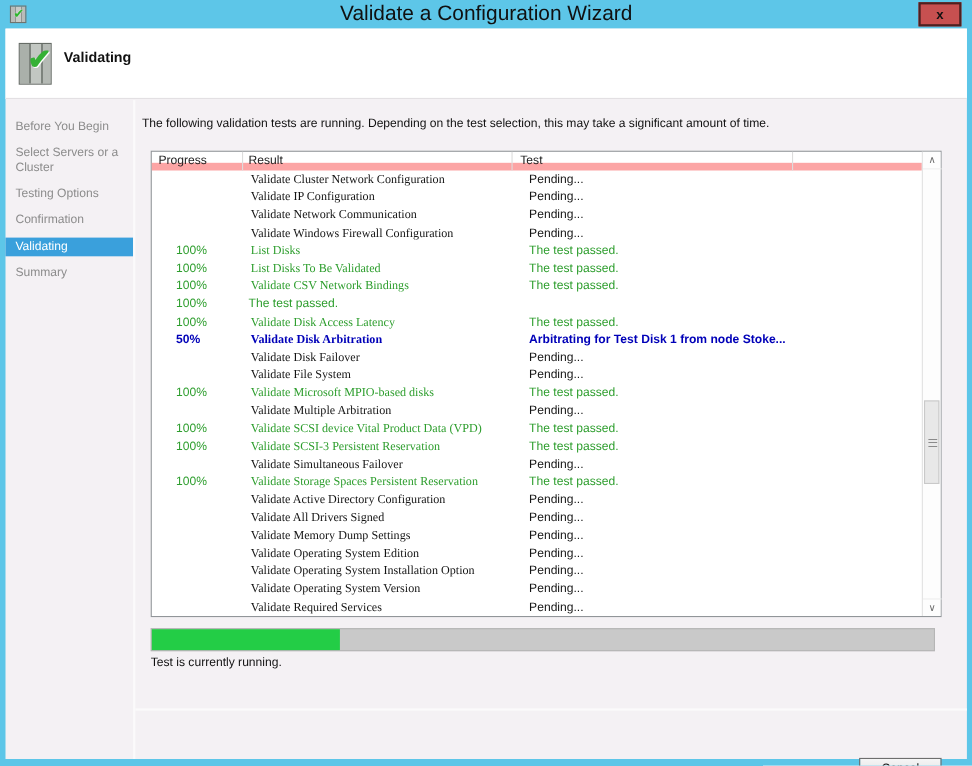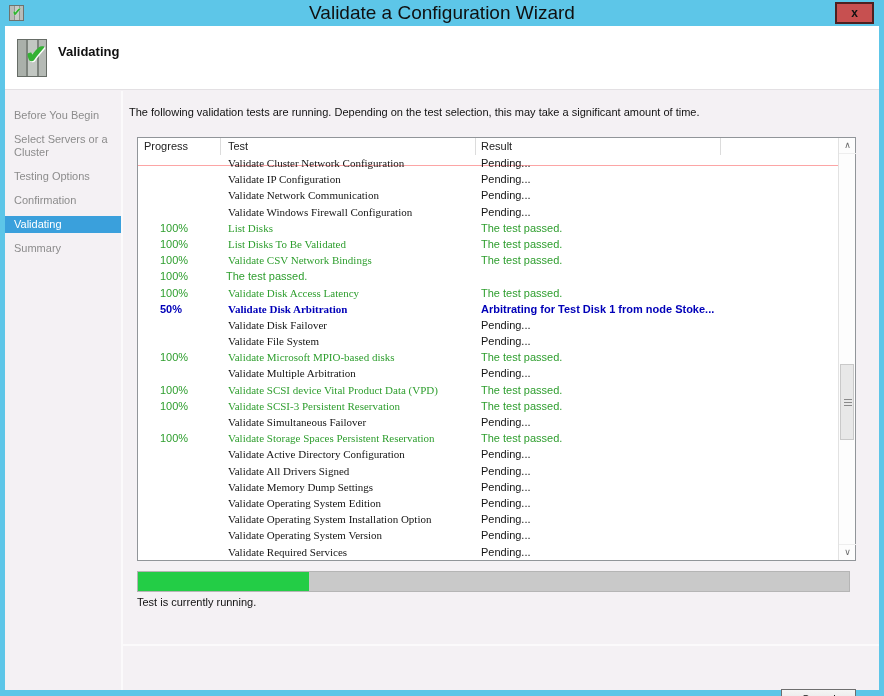--- a/index.html
+++ b/index.html
@@ -52,21 +52,21 @@
   }
   .side-item.active {
     background:var(--sidebar-active-bg,#3aa0dc); color:#ffffff;
   }
   
   #instruction { position:absolute; left:124px; top:80px; width:730px; color:#111; }
   #test-table {
     position:absolute; left:132px; top:111px; width:719px; height:424px;
     background:#ffffff; border:1px solid #919599;
   }
-  #table-header { position:absolute; left:0; top:0; height:28px; width:701px; display:flex; border-bottom:1px solid #fca5a5;justify-content:center; }
+  #table-header { position:absolute; left:0; top:0; height:17px; width:701px; display:flex; border-bottom:7px solid #fca5a5;justify-content:center; }
   .hcell {
     height:17px; line-height:16px; padding-left:6px; color:#222;
     border-right:1px solid #dcdcdc; overflow:hidden; white-space:nowrap;
   }
   .h-progress { width:83px; }
   .h-test { width:255px; padding-left:7px; }
   .h-result { width:245px; padding-left:5px; }
   .h-filler { flex:1; border-right:none; }
   #table-body { position:absolute; left:0; top:17px; width:701px; height:405px; overflow:hidden; }
   .trow { display:flex; height:16.2px; line-height:16.2px; white-space:nowrap; }
@@ -139,22 +139,22 @@
         <div class="side-item active">Validating</div>
         <div class="side-item">Summary</div>
       </div>
     <div id="side-divider"></div>
 
     <div id="instruction">The following validation tests are running. Depending on the test selection, this may take a significant amount of time.</div>
 
     <div id="test-table">
       <div id="table-header">
         <div class="hcell h-progress">Progress</div>
+        <div class="hcell h-result">Result</div>
         <div class="hcell h-test">Test</div>
-        <div class="hcell h-result">Result</div>
         <div class="hcell h-filler"></div>
       </div>
       <div id="table-body">
           <div class="trow pending">
             <div class="cell c-progress"></div>
             <div class="cell c-test">Validate Cluster Network Configuration</div>
             <div class="cell c-result">Pending...</div>
           </div>
           <div class="trow pending">
             <div class="cell c-progress"></div>

